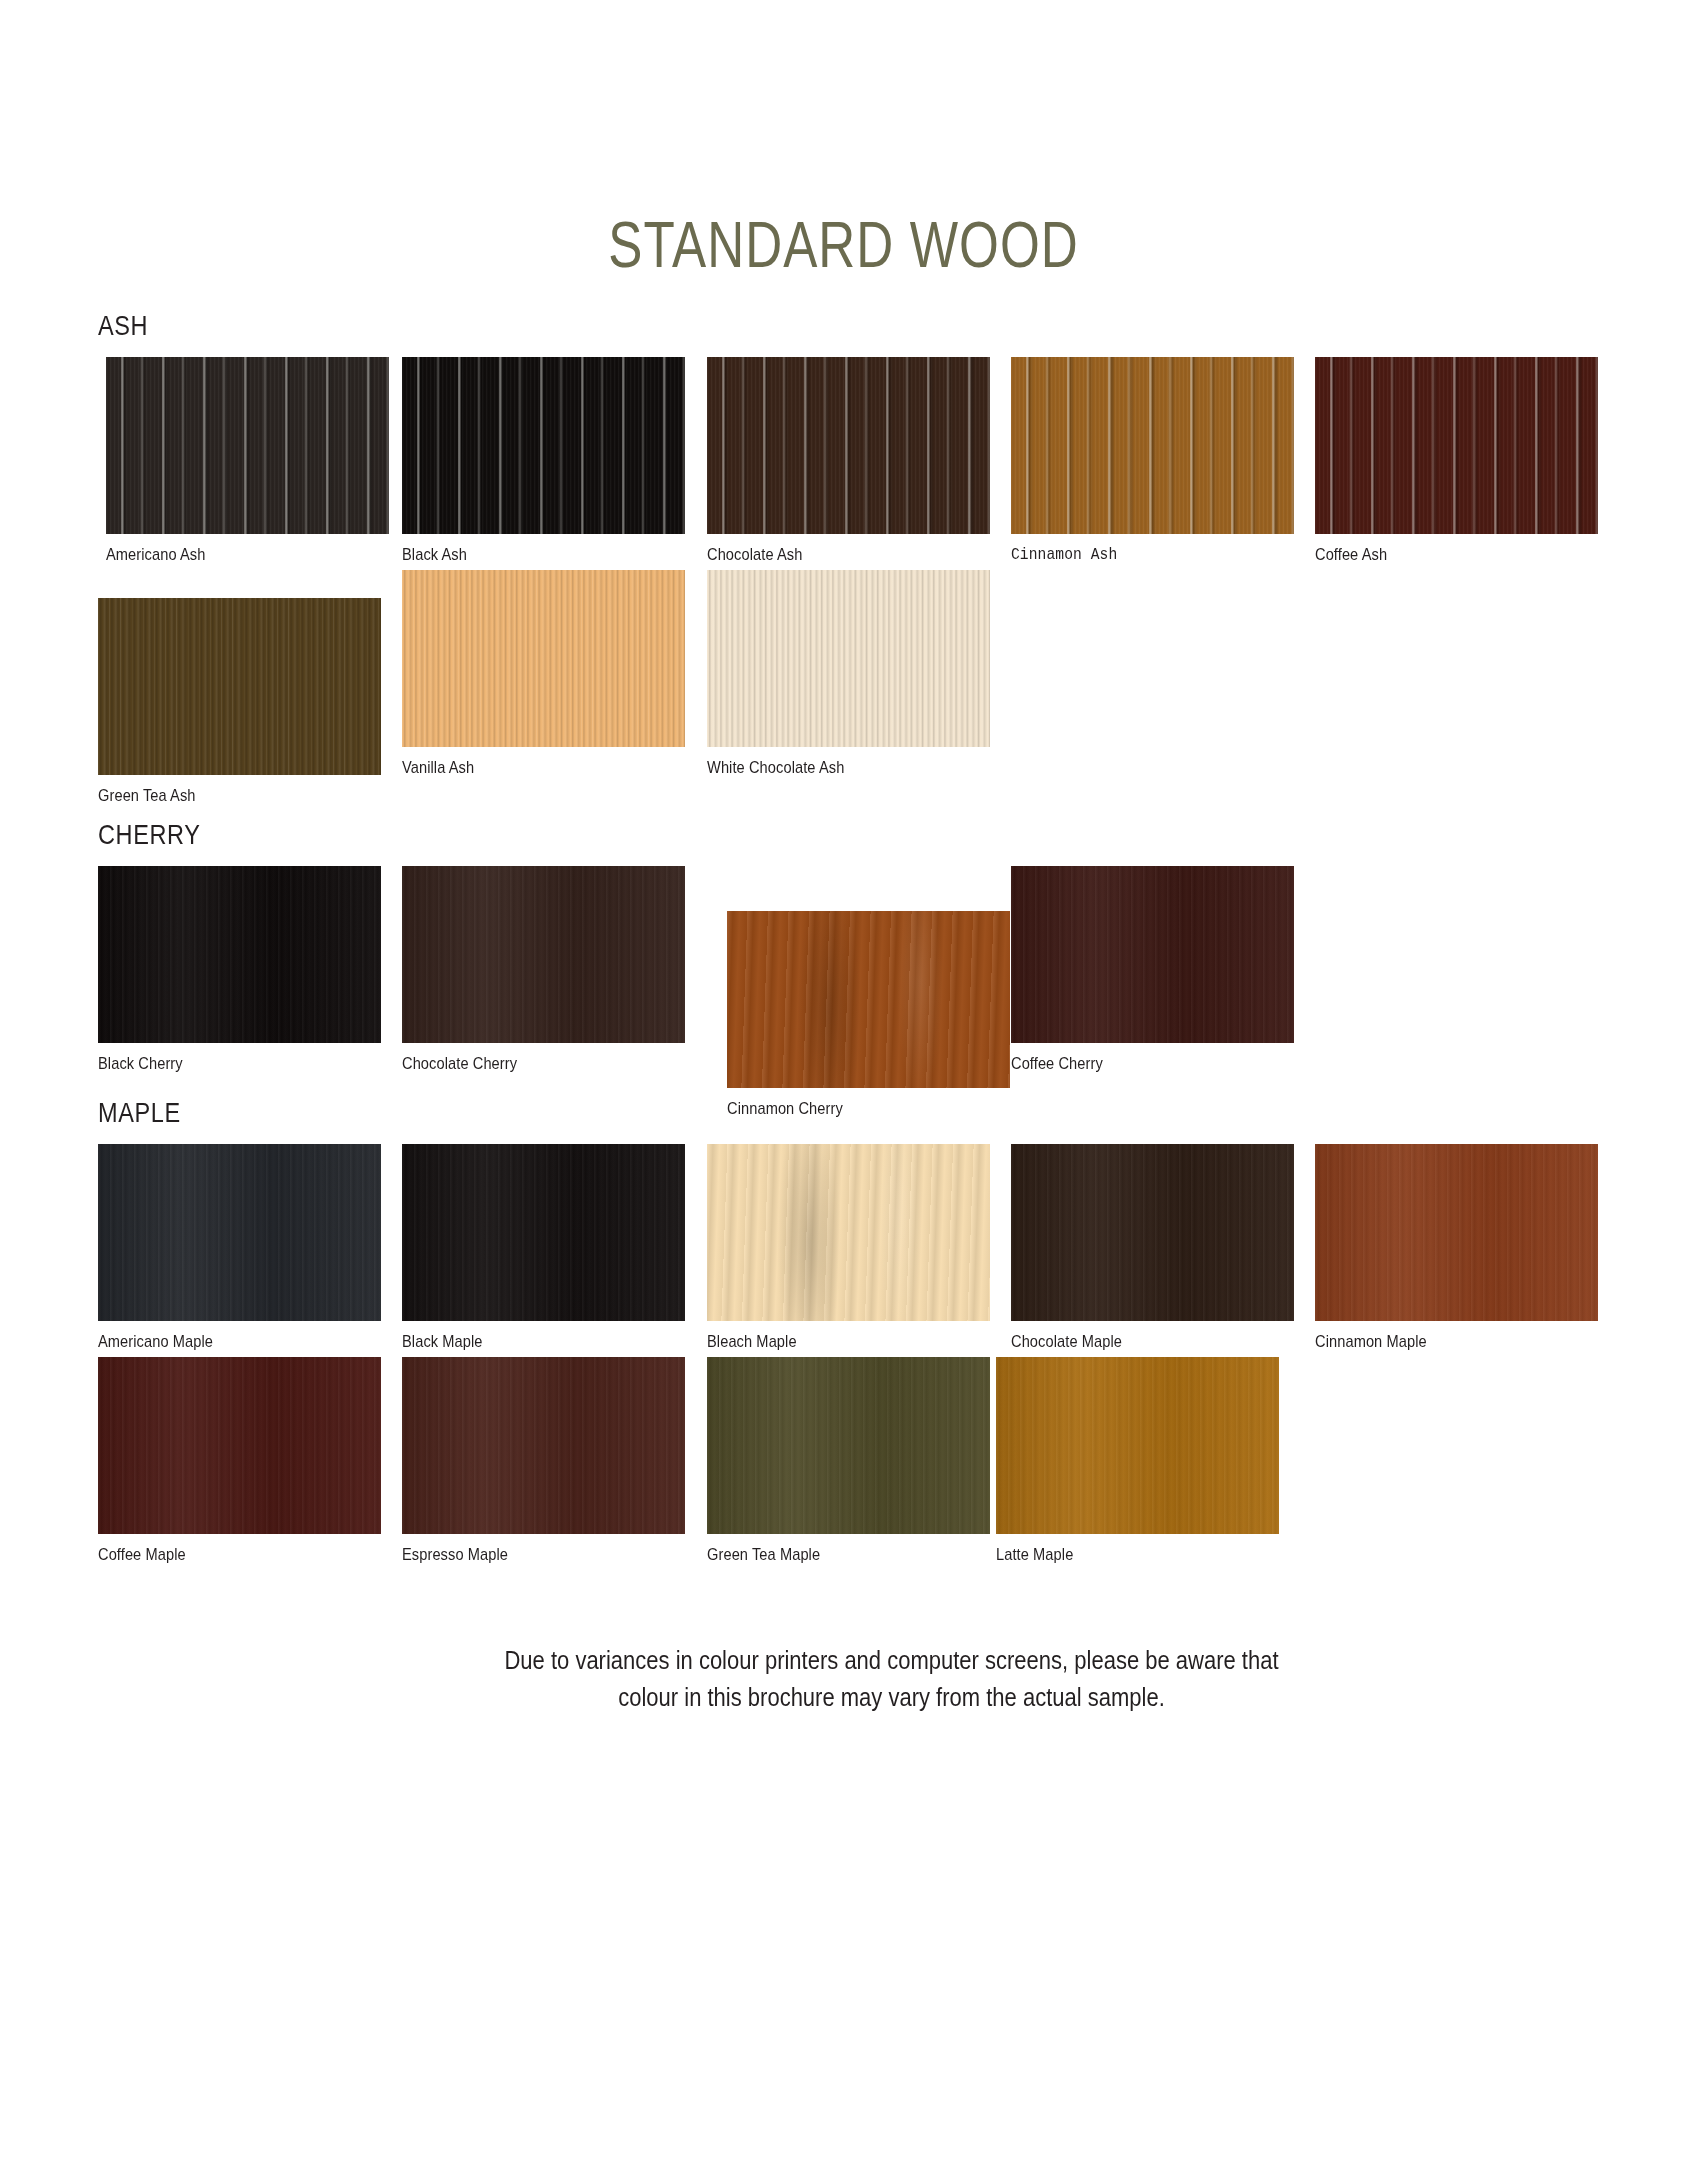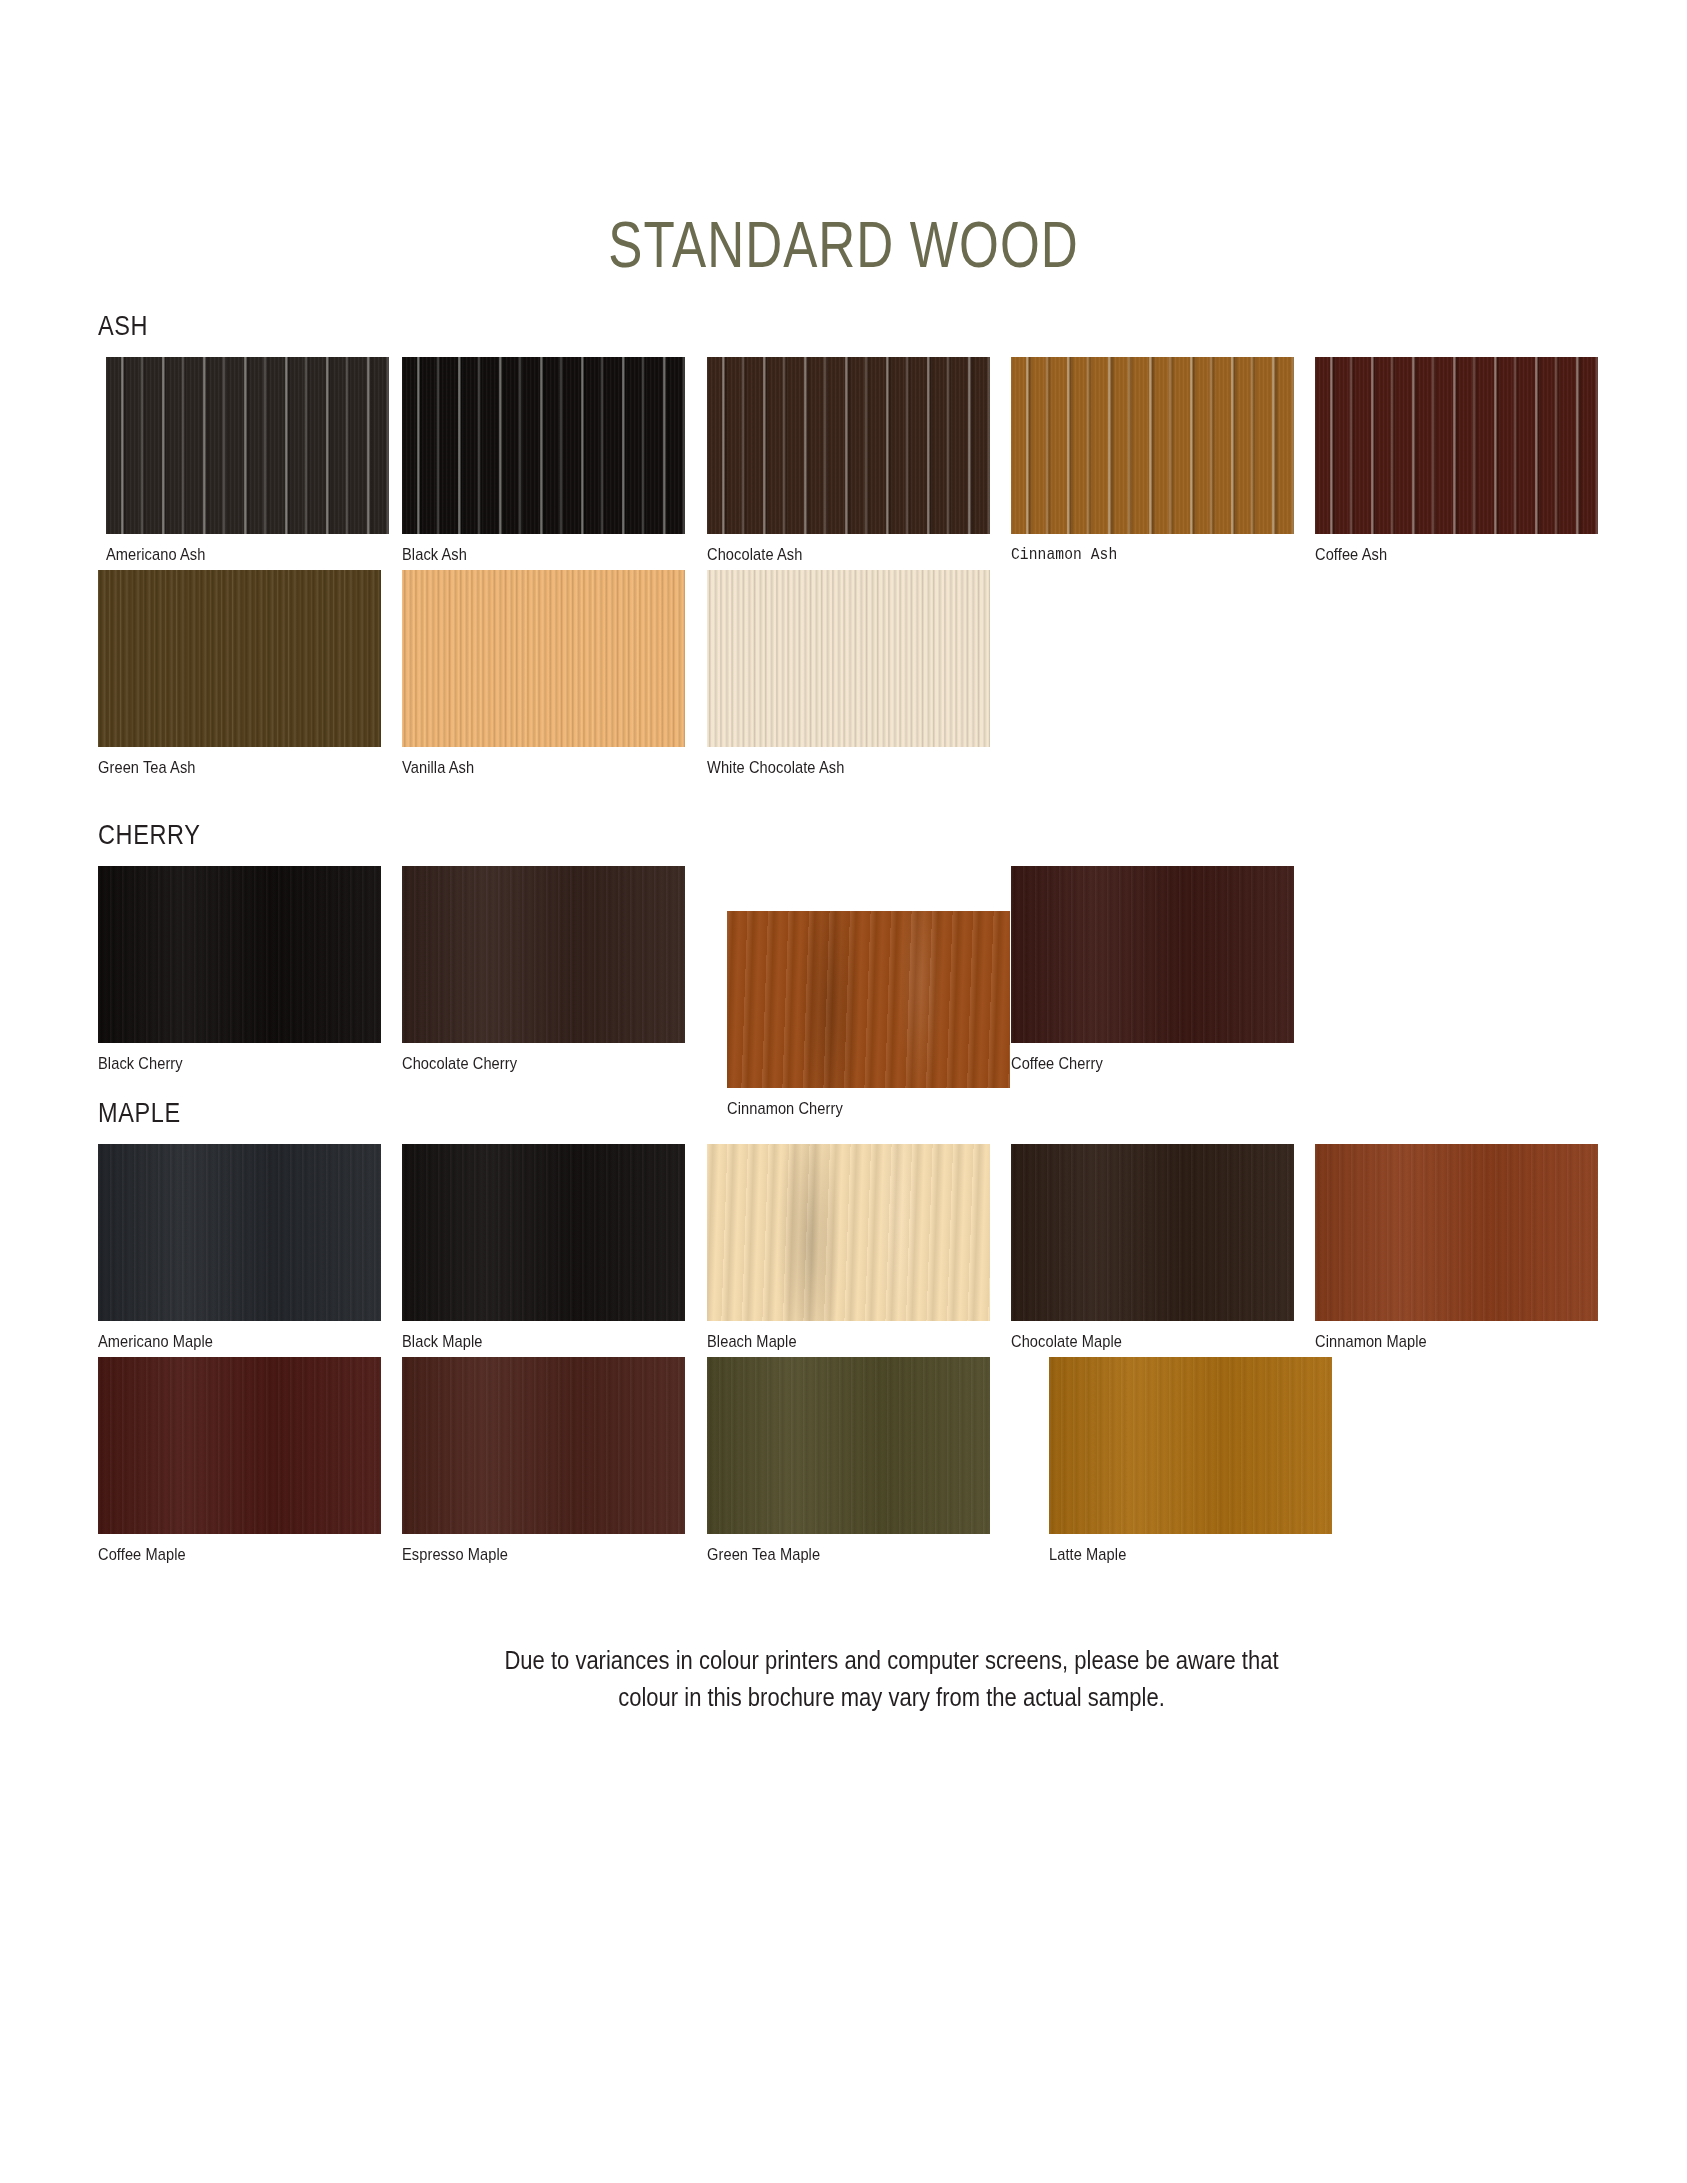--- a/index.html
+++ b/index.html
@@ -197,21 +197,21 @@
               <div class="swatch-label">Cinnamon Ash</div>
             </div>
             <div class="swatch-cell" style="left: 1217px;">
               <div class="swatch-chip" style="background: rgb(76, 26, 18);">
                 <div class="grain open"></div>
               </div>
               <div class="swatch-label">Coffee Ash</div>
             </div>
           </div>
           <div class="swatch-row" style="position: absolute; left: 0px; top: 213px; width: 1495px;">
-            <div class="swatch-cell" style="left: 0px;">
+            <div class="swatch-cell" style="left: 0px; margin-top: 28px;">
               <div class="swatch-chip" style="background: rgb(84, 64, 29);">
                 <div class="grain fine"></div>
               </div>
               <div class="swatch-label">Green Tea Ash</div>
             </div>
             <div class="swatch-cell" style="left: 304px;">
               <div class="swatch-chip" style="background: rgb(239, 182, 117);">
                 <div class="grain fine"></div>
               </div>
               <div class="swatch-label">Vanilla Ash</div>
@@ -303,21 +303,21 @@
                 <div class="grain soft"></div>
               </div>
               <div class="swatch-label">Espresso Maple</div>
             </div>
             <div class="swatch-cell" style="left: 609px;">
               <div class="swatch-chip" style="background: rgb(78, 74, 39);">
                 <div class="grain soft"></div>
               </div>
               <div class="swatch-label">Green Tea Maple</div>
             </div>
-            <div class="swatch-cell" style="left: 951px;">
+            <div class="swatch-cell" style="left: 898px;">
               <div class="swatch-chip" style="background: rgb(170, 109, 16);">
                 <div class="grain soft"></div>
               </div>
               <div class="swatch-label">Latte Maple</div>
             </div>
           </div>
         </div>
       </div>
     </div>
 

